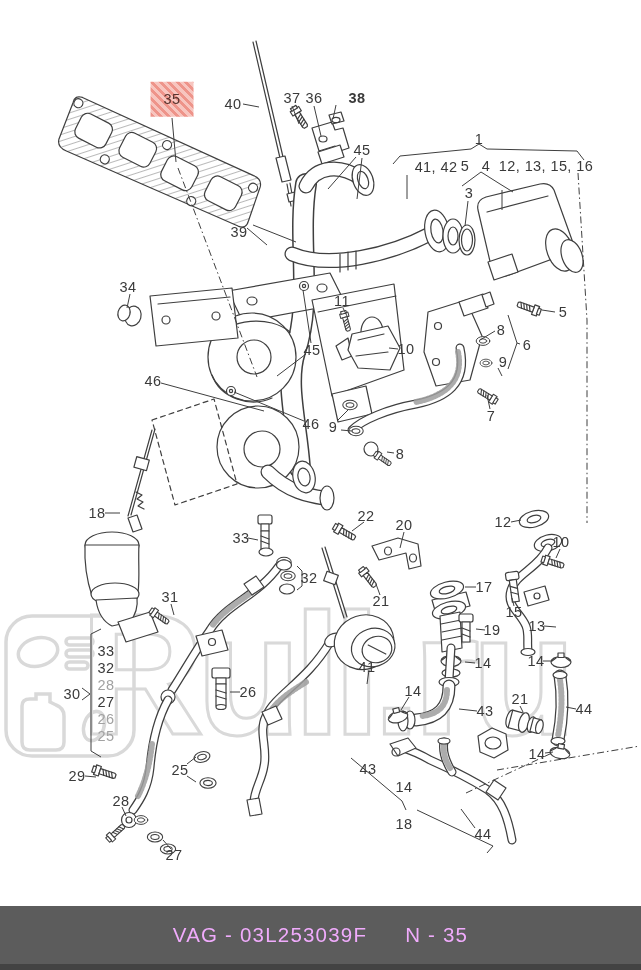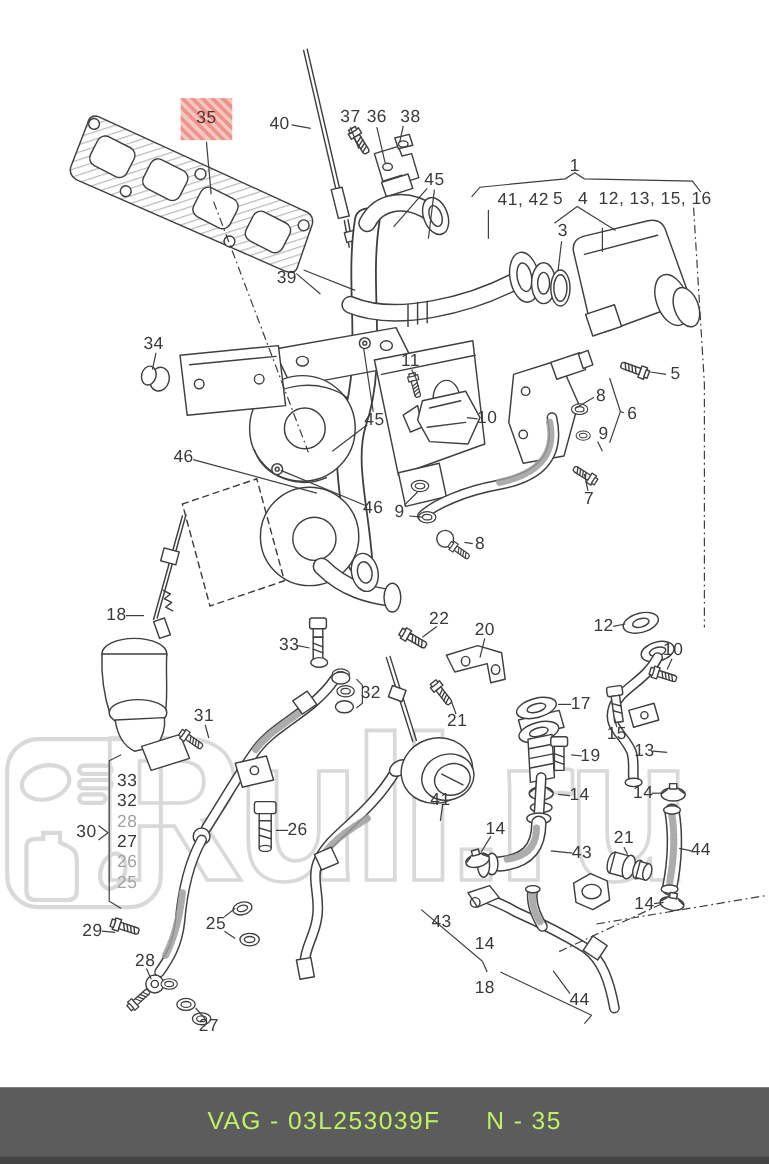--- a/index.html
+++ b/index.html
@@ -25,21 +25,21 @@
   #callouts{position:absolute;left:0;top:0;width:543px;height:970px;}
   .callout{position:absolute;transform:translate(-50%,-50%);font-size:14.5px;color:#3a3a3a;
            white-space:nowrap;letter-spacing:.4px;line-height:1;}
   .callout.muted{color:#a2a2a2;}
   .callout.highlight{background:repeating-linear-gradient(45deg,#ee948a 0px,#ee948a 3px,#f7c5bf 3px,#f7c5bf 6px);
            color:#57332e;padding:10px 13px;}
   
   .footer{position:absolute;left:0;top:906px;width:641px;height:64px;background:#5c5c5c;
           border-bottom:6px solid #434343;box-sizing:border-box;display:flex;align-items:center;
           justify-content:center;gap:38px;}
-  .footer span{color:#bef264;font-size:20.5px;letter-spacing:1.2px;}
+  .footer span{color:#f0abfc;font-size:20.5px;letter-spacing:1.2px;}
 </style>
 </head>
 <body>
 
 <div class="stage">
 
   <div class="wm-text">Ruli.ru</div>
 
   <svg class="diagram" width="641" height="970" viewBox="0 0 641 970">
     <defs>
@@ -402,21 +402,21 @@
       <line class="dd" x1="466" y1="793" x2="552" y2="753"></line>
       <line class="dd" x1="497" y1="770" x2="640" y2="746"></line>
     </g>
   </svg>
 
   <div id="callouts">
       <span class="callout highlight" style="left: 172px; top: 99px;">35</span>
       <span class="callout" style="left: 233px; top: 104px;">40</span>
       <span class="callout" style="left: 292px; top: 98px;">37</span>
       <span class="callout" style="left: 314px; top: 98px;">36</span>
-      <span class="callout" style="left: 342px; top: 98px;">38</span>
+      <span class="callout" style="left: 357px; top: 98px; font-weight: bold;">38</span>
       <span class="callout" style="left: 362px; top: 150px;">45</span>
       <span class="callout" style="left: 479px; top: 139px;">1</span>
       <span class="callout" style="left: 436px; top: 167px;">41, 42</span>
       <span class="callout" style="left: 465px; top: 166px;">5</span>
       <span class="callout" style="left: 486px; top: 166px;">4</span>
       <span class="callout" style="left: 546px; top: 166px;">12, 13, 15, 16</span>
       <span class="callout" style="left: 469px; top: 193px;">3</span>
       <span class="callout" style="left: 239px; top: 232px;">39</span>
       <span class="callout" style="left: 128px; top: 287px;">34</span>
       <span class="callout" style="left: 342px; top: 301px;">11</span>

